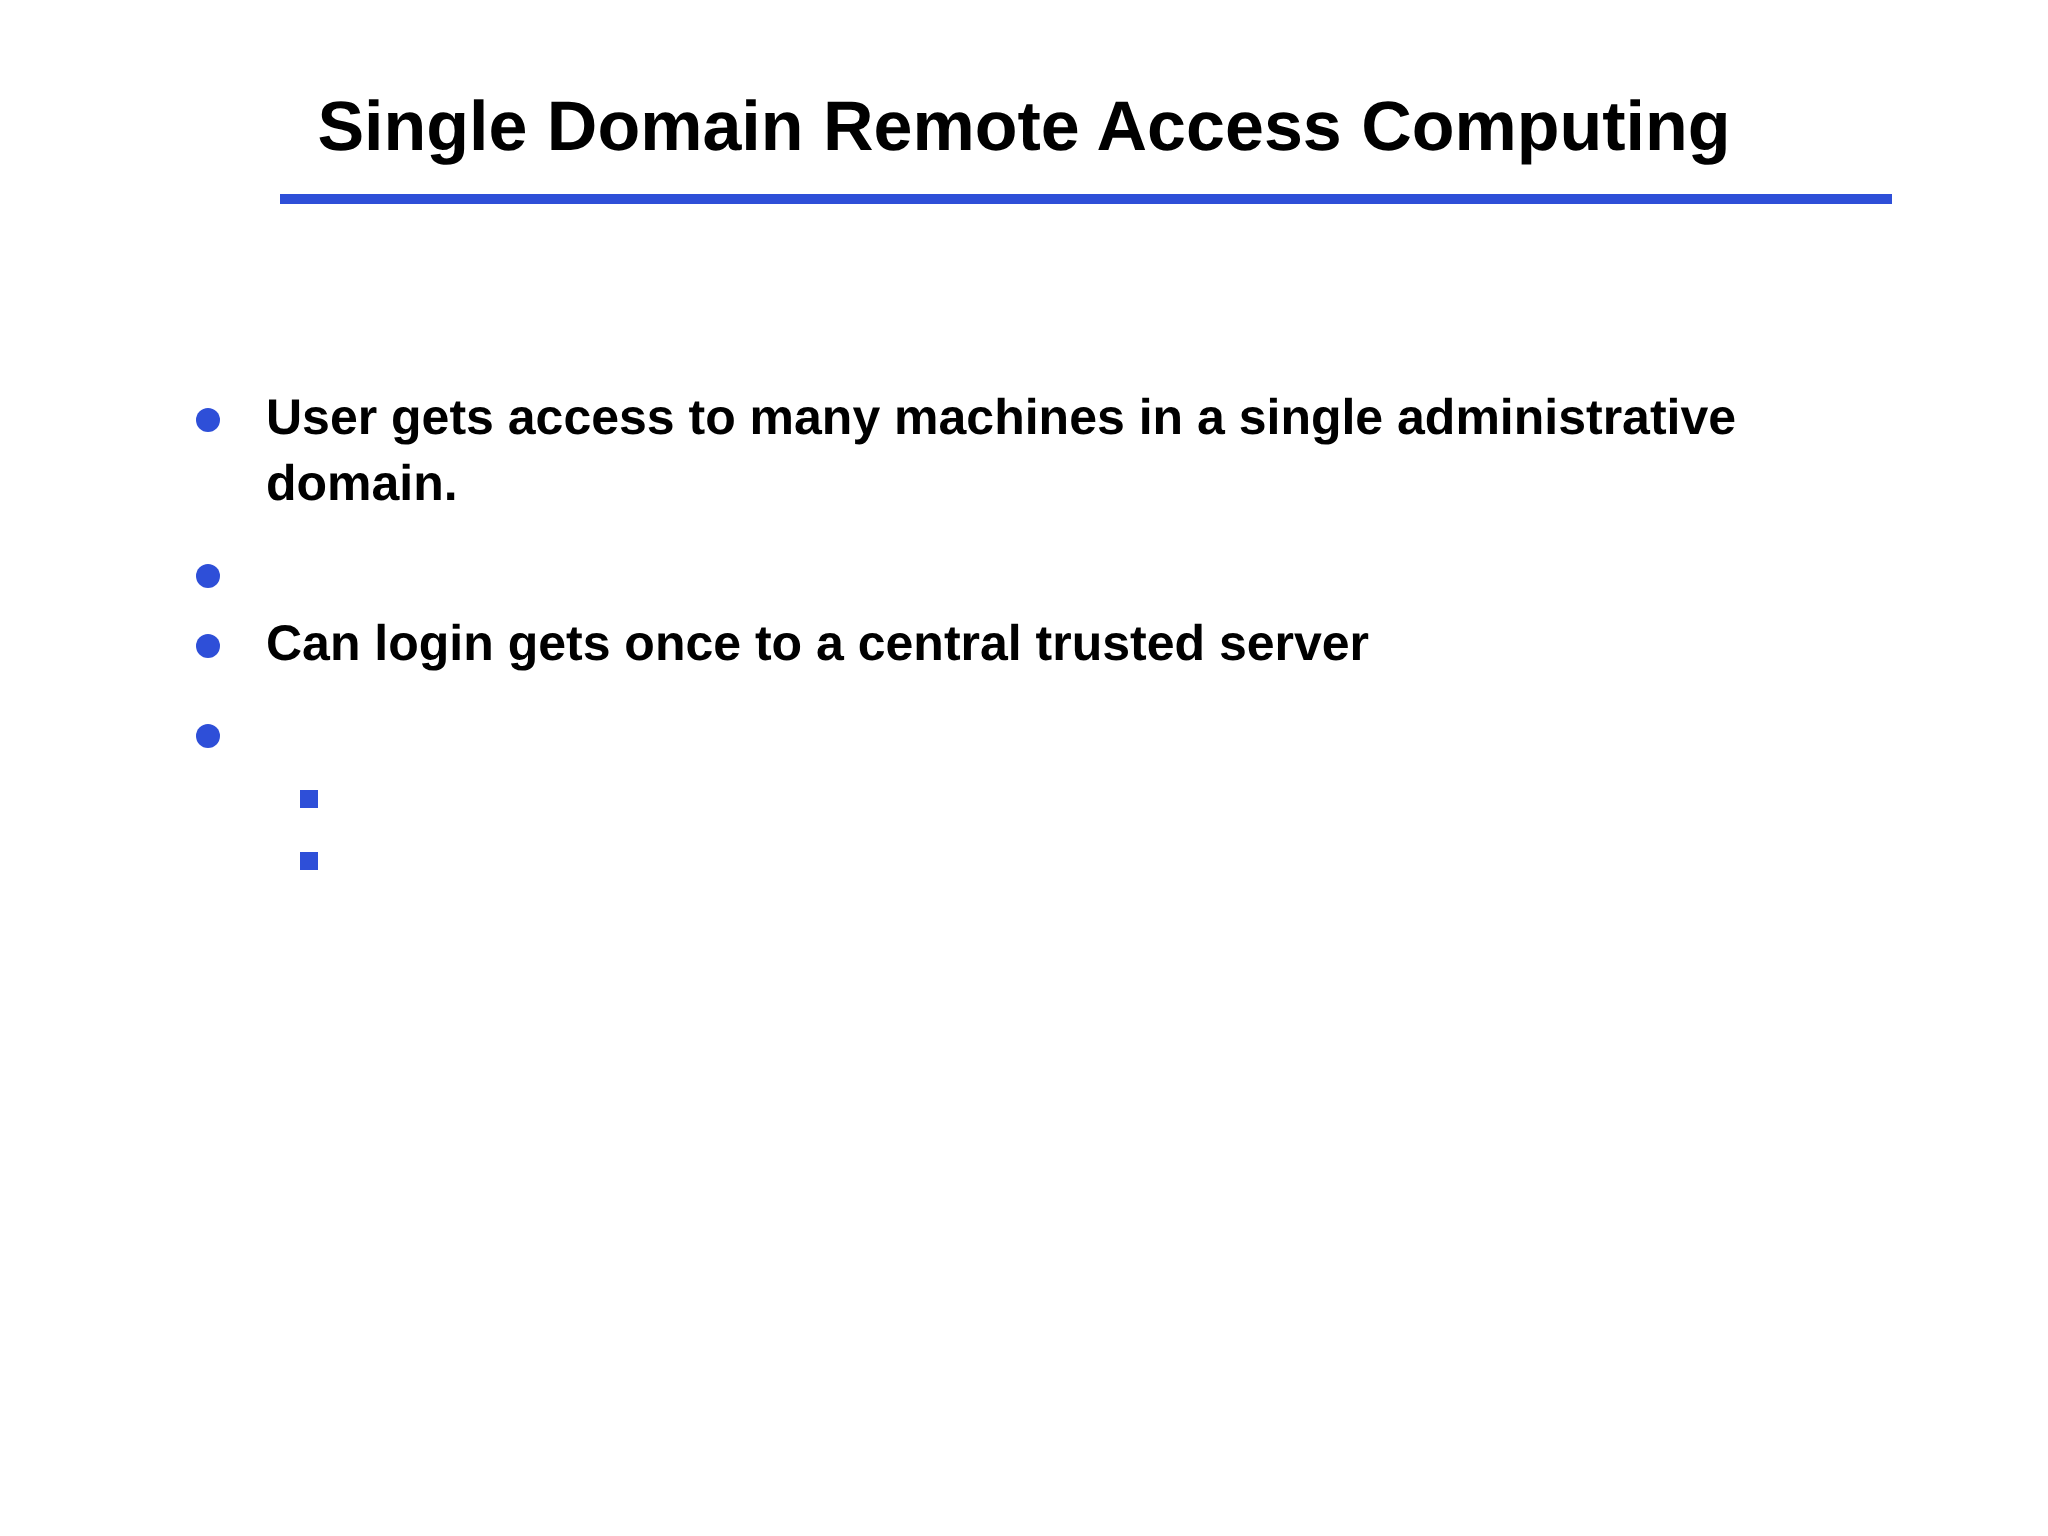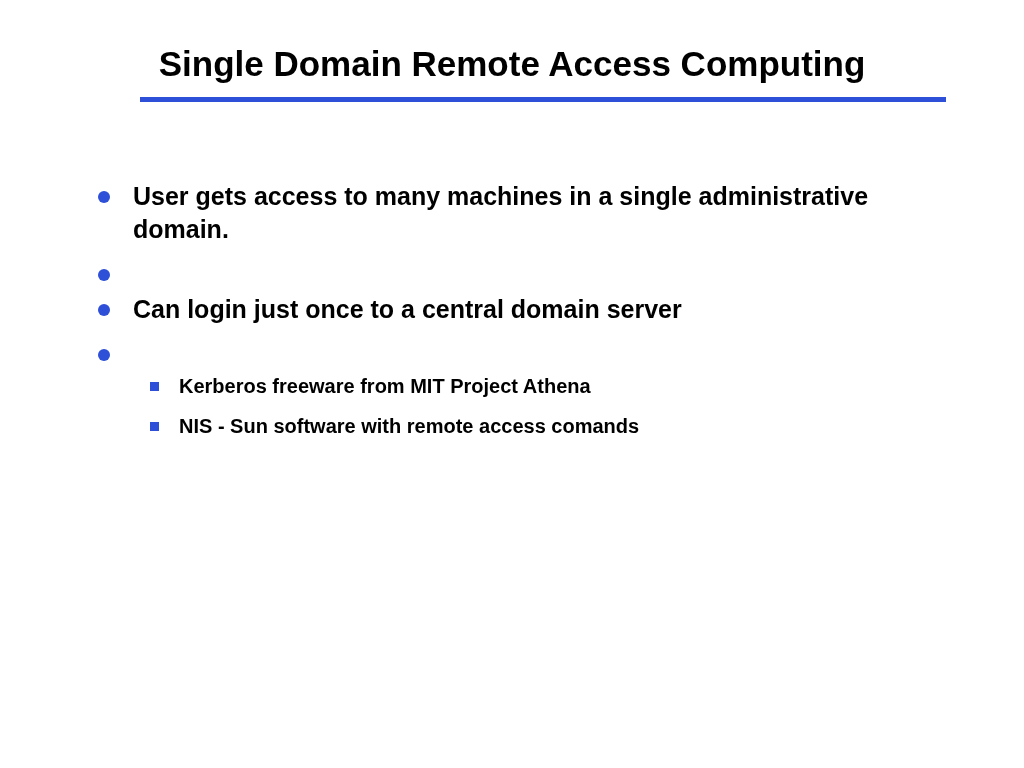--- a/index.html
+++ b/index.html
@@ -30,21 +30,21 @@
   .title-underline {
     position: absolute;
     top: 97px;
     left: 140px;
     width: 806px;
     height: 5px;
     background: var(--accent);
   }
   .bullets {
     position: absolute;
-    top: 180px;
+    top: 193px;
     left: 98px;
     width: 860px;
   }
   .item {
     display: flex;
     align-items: flex-start;
   }
   .item.l1 {
     margin-bottom: 12px;
   }
@@ -97,31 +97,29 @@
       <span class="marker"></span>
       <div class="text">User gets access to many machines in a single administrative domain.</div>
     </div>
 
     <div class="item l1">
       <span class="marker"></span>
     </div>
 
     <div class="item l1">
       <span class="marker"></span>
-      <div class="text">Can login just once to a central domain server</div>
+      <div class="text">Can login gets once to a central trusted server</div>
     </div>
 
     <div class="item l1">
       <span class="marker"></span>
     </div>
 
     <div class="item l2">
       <span class="marker"></span>
-      <div class="text">Kerberos freeware from MIT Project Athena</div>
     </div>
 
     <div class="item l2">
       <span class="marker"></span>
-      <div class="text">NIS - Sun software with remote access comands</div>
     </div>
 
   </div>
 </div>
 
 </body></html>

